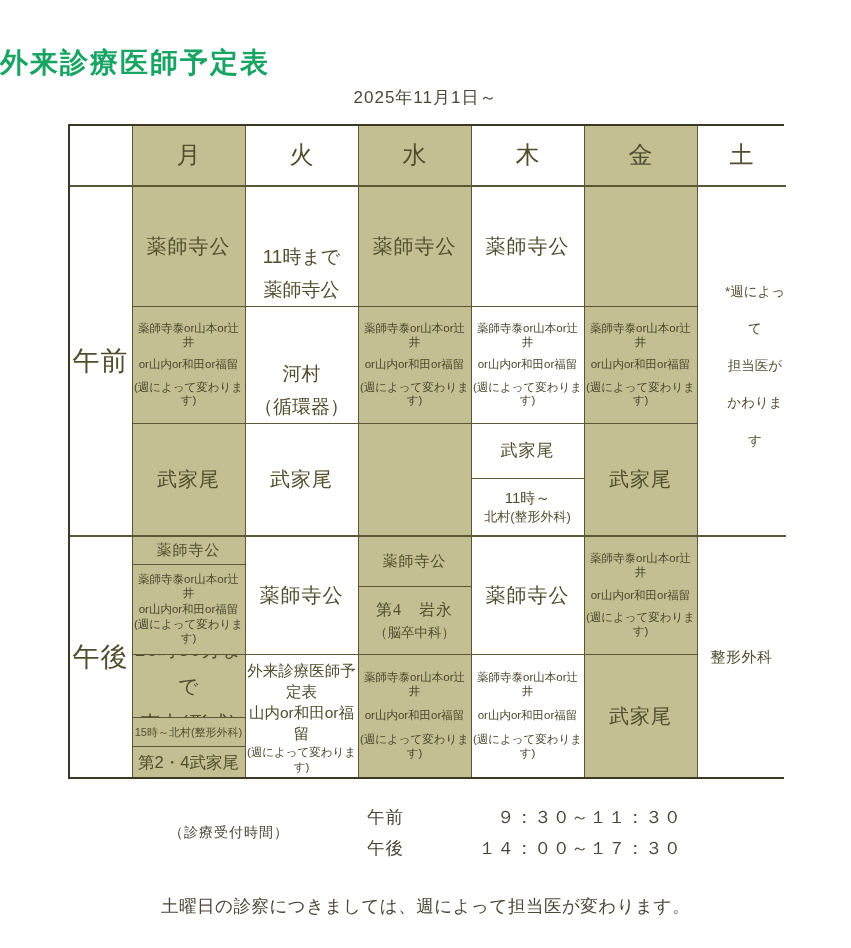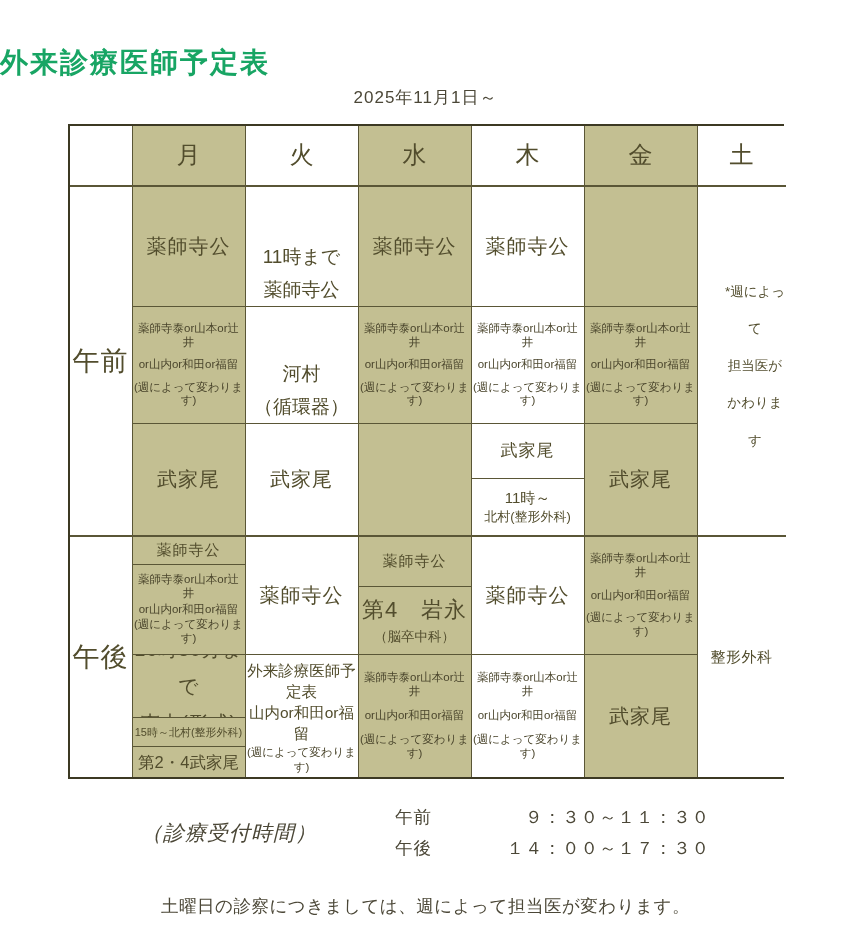--- a/index.html
+++ b/index.html
@@ -43,37 +43,37 @@
   .hdr { font-size: 24px; }
   .rowlab { font-size: 27px; letter-spacing: 1px; }
   .big { font-size: 20px; letter-spacing: 1px; }
   .med { font-size: 19px; line-height: 1.7; justify-content: flex-end; }
   .sm17 { font-size: 17px; letter-spacing: 1px; }
   .sm15 { font-size: 15px; letter-spacing: 1px; }
   .rot { font-size: 11.5px; color: #4a452c; justify-content: space-evenly; padding: 6px 1px; letter-spacing: 0px; }
   .rot div { line-height: 1.2; }
   .thu-late2 div:first-child { font-size: 15px; }
   .thu-late2 div:last-child { font-size: 13px; }
-  .wed-pm2c div:first-child { font-size: 22px; letter-spacing: 1px; }
+  .wed-pm2c div:first-child { font-size: 16px; letter-spacing: 1px; font-family: Liberation Serif, serif; }
   .wed-pm2c div:last-child { font-size: 13.5px; margin-top: 4px; }
   .tue-pm2c { justify-content: space-evenly; padding: 6px 1px; }
   .tue-pm2c .l1, .tue-pm2c .l2 { font-size: 15.5px; }
   .tue-pm2c .l3 { font-size: 11.5px; color: #4a452c; }
   .mon-pm3c div { font-size: 20px; line-height: 1.85; letter-spacing: 0.5px; }
   .mon-pm4c { font-size: 11px; }
   .mon-pm5c { font-size: 16.5px; }
   .sat-note { justify-content: flex-start; padding-top: 86px; font-size: 13.5px; }
   .sat-note div { line-height: 2.75; margin-left: 27px; }
   .sat-pm-note { font-size: 15px; letter-spacing: 0.5px; }
   .footer-row {
     margin-top: 26px;
     display: flex; justify-content: center; align-items: center; gap: 78px;
     color: #4b4737;
   }
-  .reception-label { font-size: 21px; letter-spacing: 1px; font-style: italic; }
+  .reception-label { font-size: 14px; letter-spacing: 1px; }
   .hours-block { display: flex; flex-direction: column; gap: 7px; width: 315px; }
   .hours-line { display: flex; justify-content: space-between; font-size: 17.5px; letter-spacing: 1px; }
   .footer-note {
     margin-top: 34px; text-align: center;
     font-size: 17.5px; color: #4b4737; letter-spacing: 0.5px;
   }
 </style>
 </head>
 <body>
 

